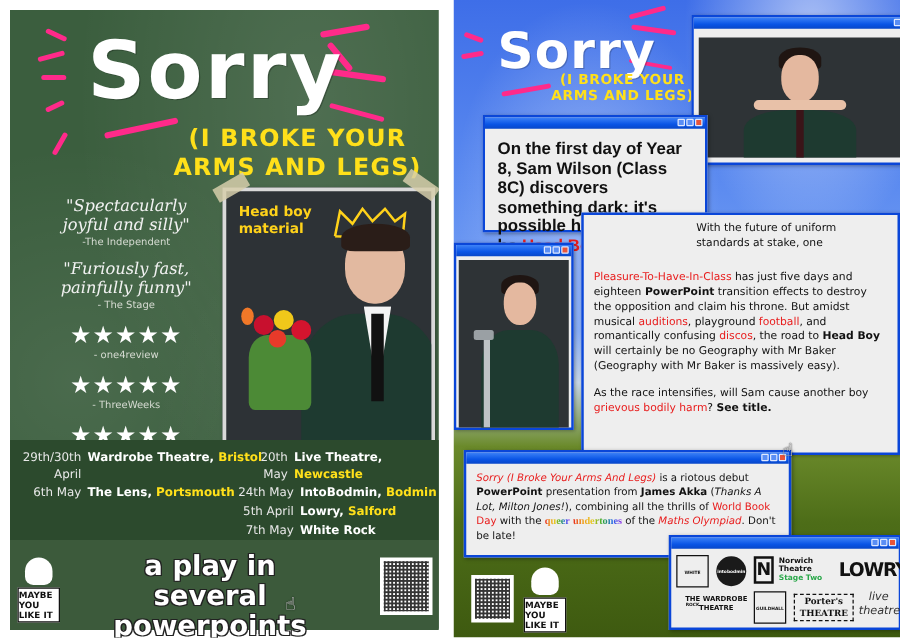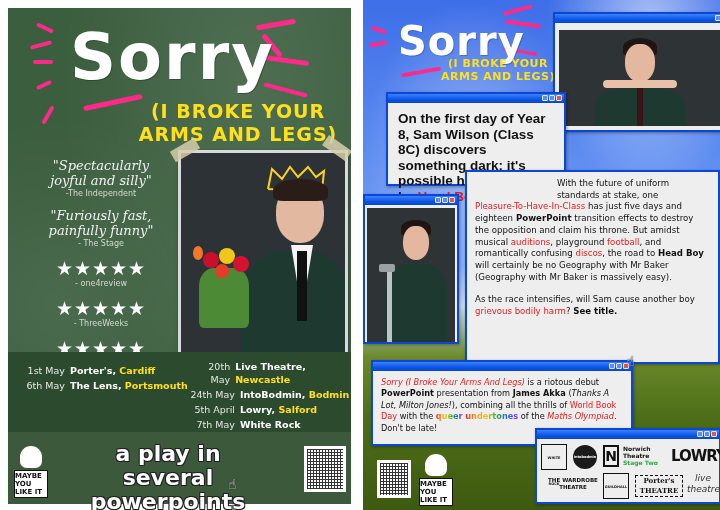--- a/index.html
+++ b/index.html
@@ -123,21 +123,21 @@
   }
   .w-story p + p { margin-top: 11px; }
   .w-promo .xp-body {
     padding: 6px 8px; font-family: "DejaVu Sans", sans-serif; font-size: 8.2px; line-height: 11.4px; color: #111;
   }
   .b { font-weight: bold; }
   .i { font-style: italic; margin-top: 12px; }
   .u { }
   .rainbow { font-weight: bold; text-decoration: underline;
     background: linear-gradient(90deg, #e8231c, #f09a1a, #e8c81c, #2aa82a, #2266e8, #9a2ae8);
-    -webkit-background-clip: text; background-clip: text; color: transparent; }
+    -webkit-background-clip: text; background-clip: text; color: transparent; font-family: Liberation Serif, serif; }
 
   .photo-dark { background: #2e3336; position: absolute; overflow: hidden; }
 
   .w-logos .xp-body { height: 62px; }
   .logo { position: absolute; color: #111; font-weight: bold; text-align: center; }
 
   .cursor { position: absolute; font-size: 14px; color: #fff; text-shadow: 0 0 1px #000, 0 0 1px #000; }
 </style>
 </head>
 <body>
@@ -165,20 +165,21 @@
     <div class="quote-src">- The Stage</div>
     <div class="stars">★★★★★</div>
     <div class="quote-src">- one4review</div>
     <div class="stars">★★★★★</div>
     <div class="quote-src">- ThreeWeeks</div>
     <div class="stars">★★★★★</div>
     <div class="quote-src">- The Recs</div>
   </div>
 
   <div class="photo-frame">
+    <div class="head-boy-note">Head boy material</div>
 
     <svg style="position:absolute;left:85px;top:10px" width="60" height="30" viewBox="0 0 60 30">
       <polyline points="2,26 6,6 16,16 24,4 32,14 42,4 50,14 58,8 56,28 2,26" fill="none" stroke="#ffd21a" stroke-width="2"></polyline>
     </svg>
 
     <div class="person" style="left:95px;top:32px;width:48px;height:58px;background:#e2b9a0;border-radius:45% 45% 48% 48%"></div>
     <div class="person" style="left:92px;top:26px;width:55px;height:22px;background:#2a1d18;border-radius:50% 50% 20% 20%"></div>
 
     <div class="person" style="left:60px;top:98px;width:110px;height:120px;background:#1e3a30;border-radius:40% 40% 0 0"></div>
     <div class="person" style="left:110px;top:92px;width:22px;height:40px;background:#f4f4f4;clip-path:polygon(0 0,100% 0,70% 100%,30% 100%)"></div>
@@ -192,23 +193,23 @@
       <div style="position:absolute;left:26px;top:26px;width:14px;height:14px;background:#e83a2a;border-radius:50%"></div>
       <div style="position:absolute;left:4px;top:8px;width:10px;height:14px;background:#f07828;border-radius:50%"></div>
     </div>
   </div>
   <div class="tape" style="left:163px;top:136px;transform:rotate(-30deg)"></div>
   <div class="tape" style="left:315px;top:134px;transform:rotate(35deg)"></div>
 </div>
 
 <div class="dates">
   <div class="col col1" style="left:4px">
-    <div class="row" style="margin-top:4px">
-      <span class="d">1st May</span>
-      <span><span>Porter's,</span> <span class="city">Cardiff</span></span>
+    <div class="row">
+      <span class="d">29th/30th April</span>
+      <span><span>Wardrobe Theatre,</span> <span class="city">Bristol</span></span>
     </div>
     <div class="row" style="margin-top:2px">
       <span class="d">6th May</span>
       <span><span>The Lens,</span> <span class="city">Portsmouth</span></span>
     </div>
   </div>
   <div class="col col2" style="left:180px">
     <div class="row">
       <span class="d">20th May</span>
       <span><span>Live Theatre,</span> <span class="city">Newcastle</span></span>
@@ -294,21 +295,21 @@
       <div style="position:absolute;left:36px;top:18px;width:26px;height:34px;background:#e4b89f;border-radius:45% 45% 48% 48%"></div>
       <div style="position:absolute;left:18px;top:56px;width:62px;height:80px;background:#1e3a30;border-radius:35% 35% 0 0"></div>
       <div style="position:absolute;left:20px;top:58px;width:5px;height:76px;background:#bfc3c6"></div>
       <div style="position:absolute;left:12px;top:56px;width:16px;height:8px;background:#9aa0a4;border-radius:2px"></div>
     </div>
   </div>
 
   <div class="xp-window w-story" style="left:102px;top:170px;width:255px;height:194px">
 
     <div class="xp-body">
-      <p style="padding-left:82px;text-indent:0;margin-bottom:0"><span>With the future of uniform standards at stake, one </span></p>
+      <p style="padding-left:82px;text-indent:0;margin-bottom:16px"><span>With the future of uniform standards at stake, one </span></p>
       <p style="margin-top:0">
         <span class="red">Pleasure-To-Have-In-Class</span><span> has just five days and </span><span class="u">eighteen</span><span class="b"> PowerPoint</span><span> transition effects to destroy the opposition and claim his throne. But amidst musical </span><span class="red">auditions</span><span>, playground </span><span class="red">football</span><span>, and romantically confusing </span><span class="red">discos</span><span>, the road to </span><span class="b">Head Boy</span><span> will certainly be no Geography with Mr Baker (Geography with Mr Baker is massively easy).</span>
       </p>
       <p>
         <span>As the race intensifies, will Sam cause another boy </span><span class="red">grievous bodily harm</span><span>? </span><span class="b">See title.</span>
       </p>
     </div>
   </div>
 
   <div class="xp-window w-promo" style="left:8px;top:360px;width:262px;height:86px">

